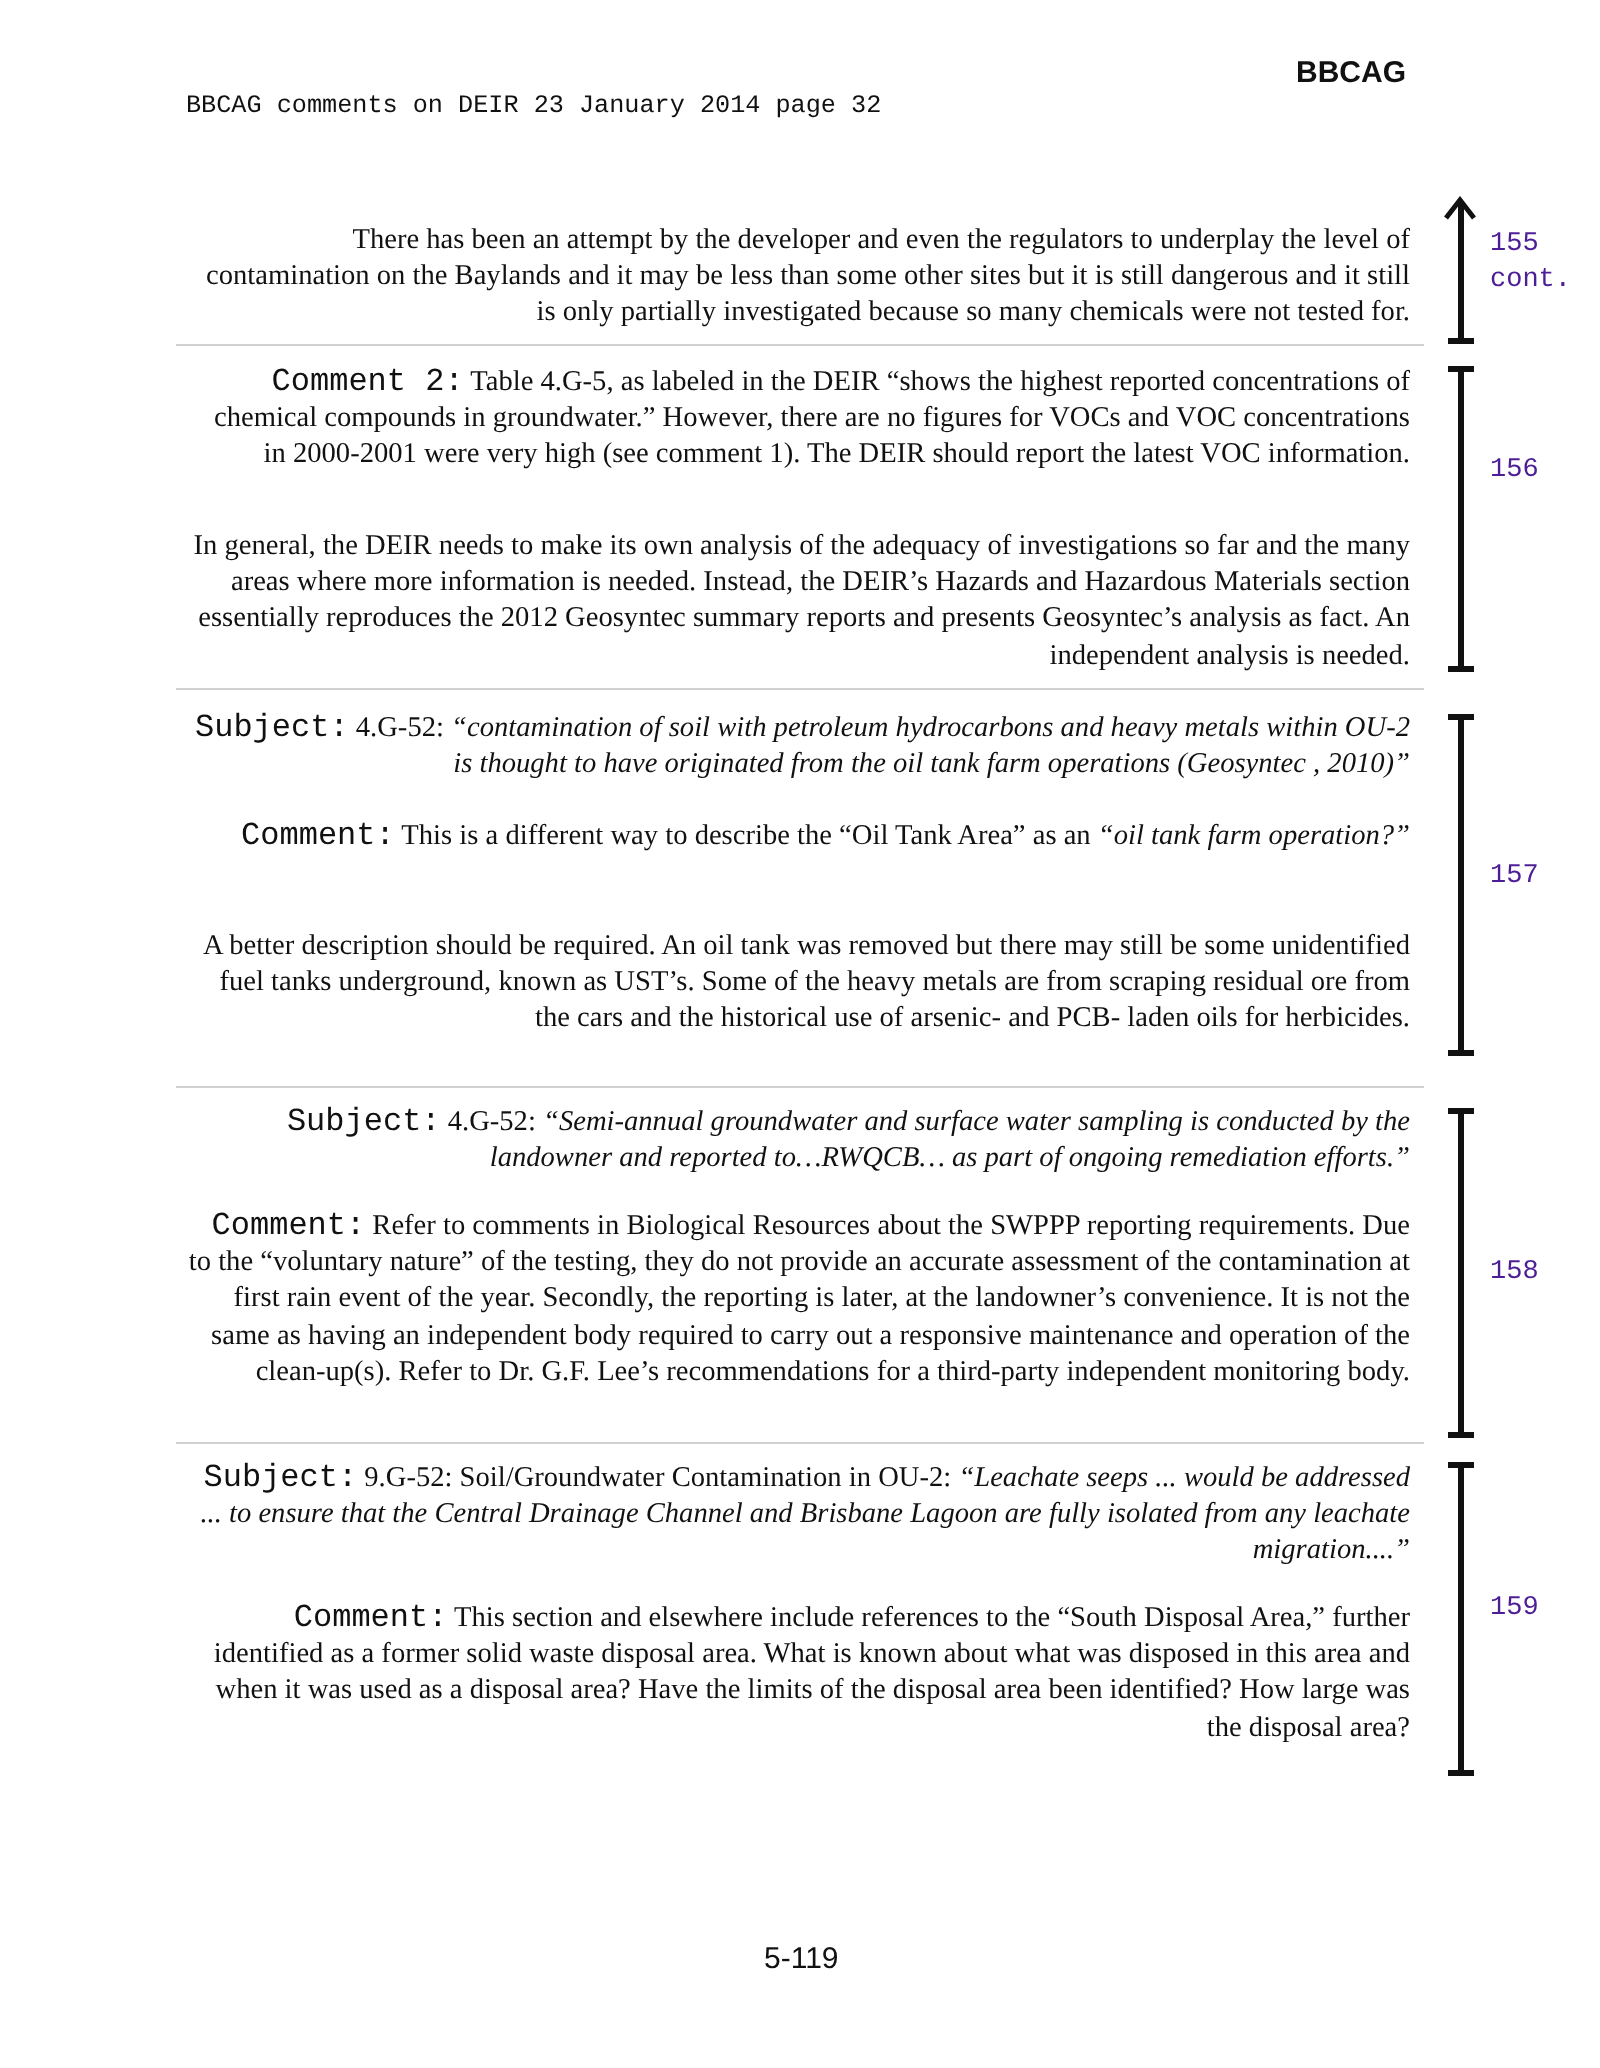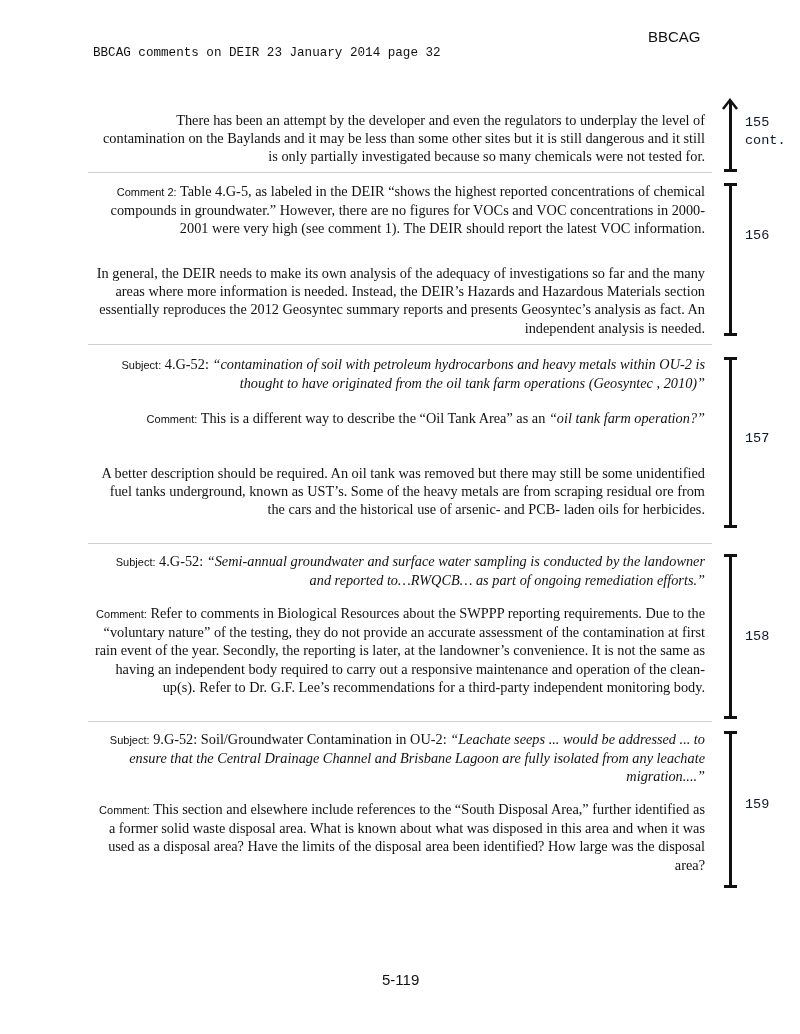--- a/index.html
+++ b/index.html
@@ -2,46 +2,46 @@
 <html><head>
 <meta charset="utf-8">
 <style>
   html, body { margin: 0; padding: 0; }
   body {
     width: 800px; height: 1034px; background: #ffffff; position: relative;
     overflow: hidden; color: #111;
   }
   .hdr-right {
     position: absolute; left: 648px; top: 28px;
-    font-family: "Liberation Sans", sans-serif; font-weight: normal; font-size: 15px;
+    font-family: "Liberation Sans", sans-serif; font-weight: bold; font-size: 15px;
   }
   .hdr-left {
     position: absolute; left: 93px; top: 46px;
     font-family: Liberation Mono, monospace; font-size: 12.6px;
   }
   .para {
     position: absolute; left: 93px; width: 612px;
     font-family: "Liberation Serif", serif; font-size: 14.3px; line-height: 18.2px;
     margin: 0; text-align: right; hyphens: none;
   }
-  .lbl { font-family: Liberation Sans, sans-serif; font-size: 11px; }
+  .lbl { font-family: Liberation Mono, monospace; font-size: 16px; }
   .it { font-style: italic; }
   .divider {
     position: absolute; left: 88px; width: 624px; height: 1px; background: #d0d0d0;
   }
   .bracket { position: absolute; left: 727px; width: 8px; }
   .bracket .v { position: absolute; left: 2px; top: 0; bottom: 0; width: 3px; background: #111; }
   .bracket .t, .bracket .b { position: absolute; left: -3px; width: 13px; height: 3px; background: #111; }
   .bracket .t { top: 0; } .bracket .b { bottom: 0; }
   .arrowhead {
     position: absolute; left: -6px; top: -2px; width: 18px; height: 12px;
   }
   .num {
     position: absolute; left: 745px;
-    font-family: "Liberation Mono", monospace; font-size: 13.5px; color: #0f172a; line-height: 18px;
+    font-family: "Liberation Mono", monospace; font-size: 13.5px; color: #4c1d95; line-height: 18px;
   }
   .footer {
     position: absolute; left: 382px; top: 971px;
     font-family: "Liberation Sans", sans-serif; font-size: 15px;
   }
 </style>
 </head>
 <body>
 
 <div class="hdr-right">BBCAG</div>

